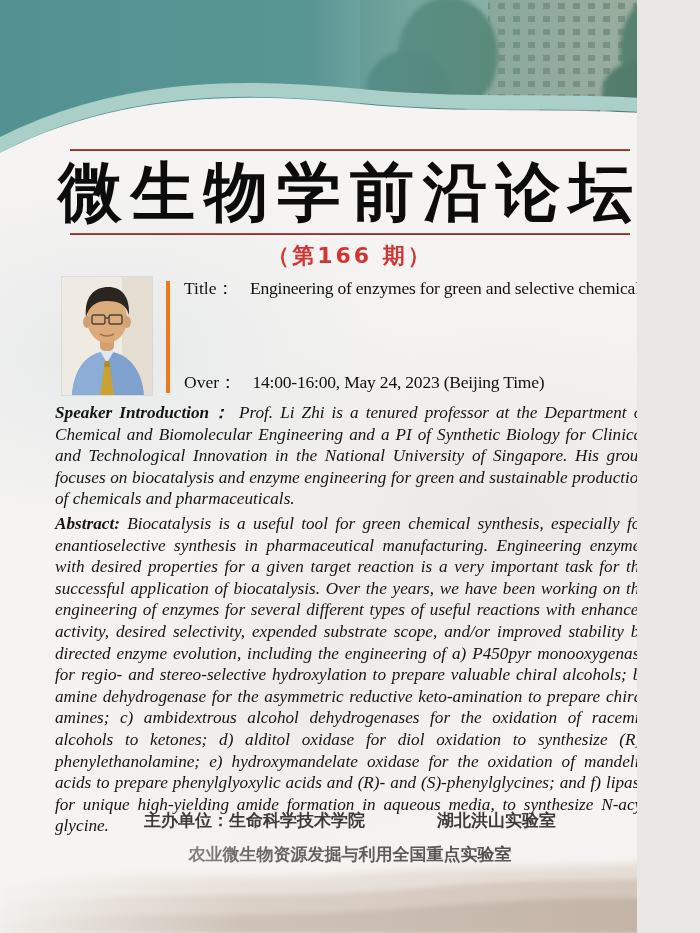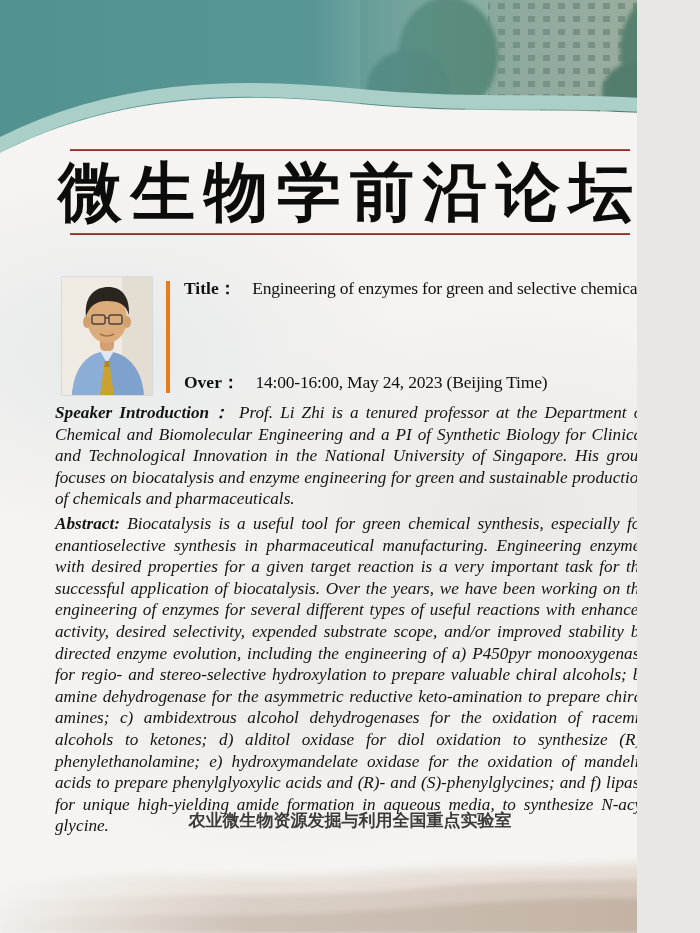--- a/index.html
+++ b/index.html
@@ -28,21 +28,21 @@
     position:absolute;top:241px;left:0;width:700px;text-align:center;
     font-family:"DejaVu Sans","Liberation Sans",sans-serif;
     font-size:22px;font-weight:600;color:#d23432;letter-spacing:3px;
   }
   .info-block{position:absolute;top:277px;left:62px;width:590px;display:flex;}
   .portrait{width:90px;height:118px;flex:0 0 90px;box-shadow:0 0 0 1px rgba(0,0,0,.08);}
   .orange-bar{width:4px;height:112px;background:#ec7a1c;margin:4px 0 0 14px;flex:0 0 4px;}
   .info-rows{display:flex;flex-direction:column;justify-content:space-between;
     margin-left:14px;padding:1px 0 3px 0;flex:1;}
   .info-row{font-size:17.5px;color:#111;white-space:nowrap;line-height:20px;}
-  .info-row .lbl{font-weight:700;}
+  .info-row .lbl{font-weight:400;}
   .info-row .val{margin-left:16px;letter-spacing:-0.2px;}
   .para{
     position:absolute;left:55px;width:592px;text-align:justify;
     font-size:17.2px;line-height:21.6px;color:#141414;font-style:italic;
   }
   .para .lbl{font-weight:700;}
   #intro{top:402px;}
   #abstract{top:513px;}
   .footer{
     position:absolute;top:803px;left:0;width:700px;text-align:center;
@@ -104,20 +104,21 @@
 
       <path d="M-6,148 C110,86 235,83 360,96 C480,108 595,96 706,111" fill="none" stroke="#a9cfc8" stroke-width="14"></path>
 
       <path d="M-6,156 C110,94 235,91 360,104 C480,116 595,104 706,119 L706,172 L-6,172 Z" fill="#f5f4f2"></path>
     </svg>
   </div>
 
   <div class="redline redline-top"></div>
   <div class="forum-title">微生物学前沿论坛</div>
   <div class="redline redline-bottom"></div>
+  <div class="issue">（第166 期）</div>
 
   <div class="info-block">
     <svg class="portrait" viewBox="0 0 90 118">
       <rect width="90" height="118" fill="#efebe3"></rect>
       <rect x="60" width="30" height="118" fill="#e3ddd2"></rect>
 
       <path d="M10,118 C12,92 24,76 45,74 C66,76 80,92 82,118 Z" fill="#7fa1cd"></path>
       <path d="M10,118 C12,92 24,76 45,74 L45,118 Z" fill="#8badd6"></path>
 
       <path d="M38,74 L45,86 L52,74 L48,71 L42,71 Z" fill="#dfe7f2"></path>
@@ -155,20 +156,23 @@
     <span>Prof. Li Zhi is a tenured professor at the Department of Chemical and Biomolecular Engineering and a PI of Synthetic Biology for Clinical and Technological Innovation in the National University of Singapore. His group focuses on biocatalysis and enzyme engineering for green and sustainable production of chemicals and pharmaceuticals.</span>
   </div>
 
   <div class="para" id="abstract">
     <span class="lbl">Abstract:</span>
     <span>Biocatalysis is a useful tool for green chemical synthesis, especially for enantioselective synthesis in pharmaceutical manufacturing. Engineering enzymes with desired properties for a given target reaction is a very important task for the successful application of biocatalysis. Over the years, we have been working on the engineering of enzymes for several different types of useful reactions with enhanced activity, desired selectivity, expended substrate scope, and/or improved stability by directed enzyme evolution, including the engineering of a) P450pyr monooxygenase for regio- and stereo-selective hydroxylation to prepare valuable chiral alcohols; b) amine dehydrogenase for the asymmetric reductive keto-amination to prepare chiral amines; c) ambidextrous alcohol dehydrogenases for the oxidation of racemic alcohols to ketones; d) alditol oxidase for diol oxidation to synthesize (R)-phenylethanolamine; e) hydroxymandelate oxidase for the oxidation of mandelic acids to prepare phenylglyoxylic acids and (R)- and (S)-phenylglycines; and f) lipase for unique high-yielding amide formation in aqueous media, to synthesize N-acyl glycine.</span>
   </div>
 
   <div class="footer">
     <div>
+      <span>主办单位：</span><span>生命科学技术学院</span><span class="gap"></span><span>湖北洪山实验室</span>
+    </div>
+    <div>
       <span>农业微生物资源发掘与利用全国重点实验室</span>
     </div>
   </div>
 
   <svg class="mountains" viewBox="0 0 700 90">
     <defs>
       <filter id="mist1">
           <feGaussianBlur stdDeviation="4"></feGaussianBlur>
         </filter>
       <filter id="mist2">

